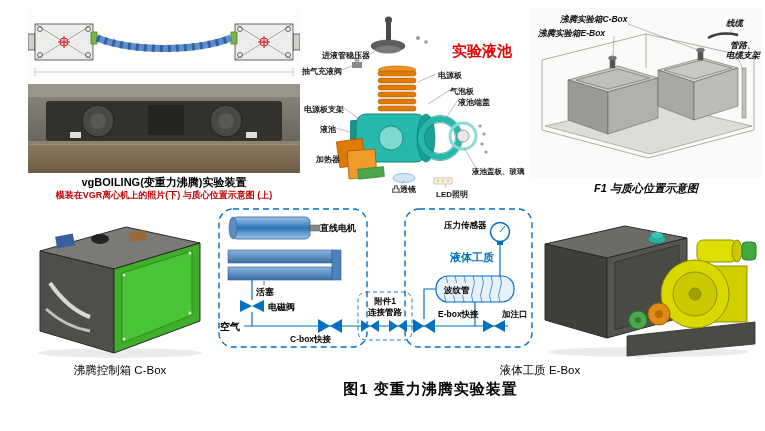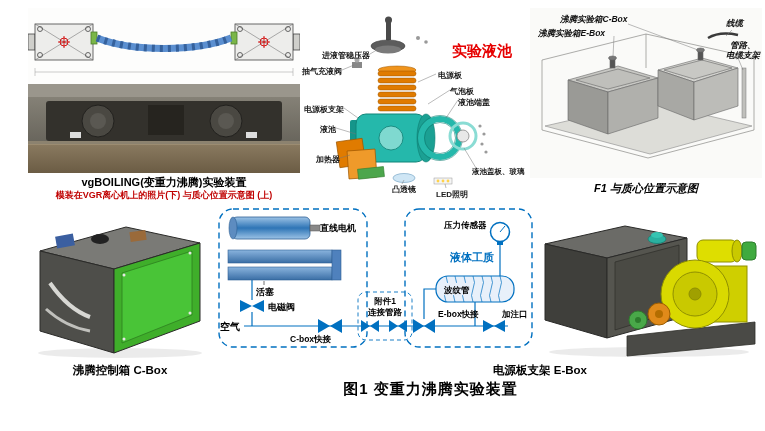--- a/index.html
+++ b/index.html
@@ -7,21 +7,21 @@
     position:relative;
     width:765px;height:431px;
     background:#ffffff;
     font-family:"Liberation Sans","DejaVu Sans",sans-serif;
     overflow:hidden;
   }
   .abs{position:absolute;}
   .cap{position:absolute;text-align:center;color:#000;}
   .cap-bold{font-weight:bold;font-size:11px;line-height:13px;}
   .cap-sub{font-weight:bold;font-size:9px;line-height:11px;color:#c00000;}
-  .cap-box{font-weight:bold;font-size:11.5px;}
+  .cap-box{font-weight:normal;font-size:11.5px;}
   .fig-caption{font-size:15px;font-weight:600;letter-spacing:1px;}
   svg text{font-family:"Liberation Sans","DejaVu Sans",sans-serif;}
 </style>
 </head>
 <body>
 
 <div class="fig">
 
   <svg class="abs" style="left:28px;top:8px;" width="272" height="76" viewBox="0 0 272 76">
     <rect x="0" y="0" width="272" height="76" fill="#fdfdfc"></rect>
@@ -376,17 +376,17 @@
       <circle cx="158" cy="84" r="22" fill="#c9c900"></circle>
       <circle cx="158" cy="84" r="6" fill="#a0a000"></circle>
     </g>
     <g>
       <circle cx="122" cy="104" r="11" fill="#e08a1a" stroke="#9c5d00"></circle>
       <circle cx="122" cy="104" r="4" fill="#b36d00"></circle>
       <circle cx="101" cy="110" r="9" fill="#49a849" stroke="#2d7d2d"></circle>
       <circle cx="101" cy="110" r="3" fill="#2d7d2d"></circle>
     </g>
   </svg>
-  <div class="cap cap-box" style="left:455px;top:363px;width:170px;">电源板支架 E-Box</div>
+  <div class="cap cap-box" style="left:455px;top:363px;width:170px;">液体工质 E-Box</div>
 
   <div class="cap fig-caption" style="left:0;top:380px;width:765px;padding-left:48px;">图1 变重力沸腾实验装置</div>
 
 </div>
 
 </body></html>

